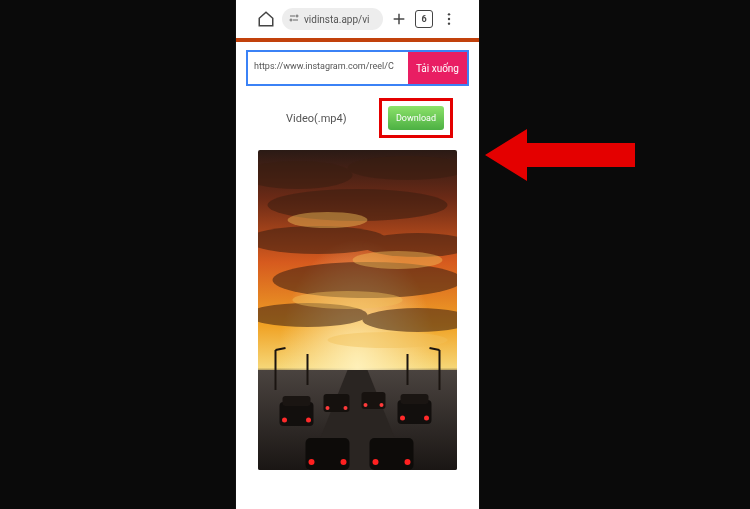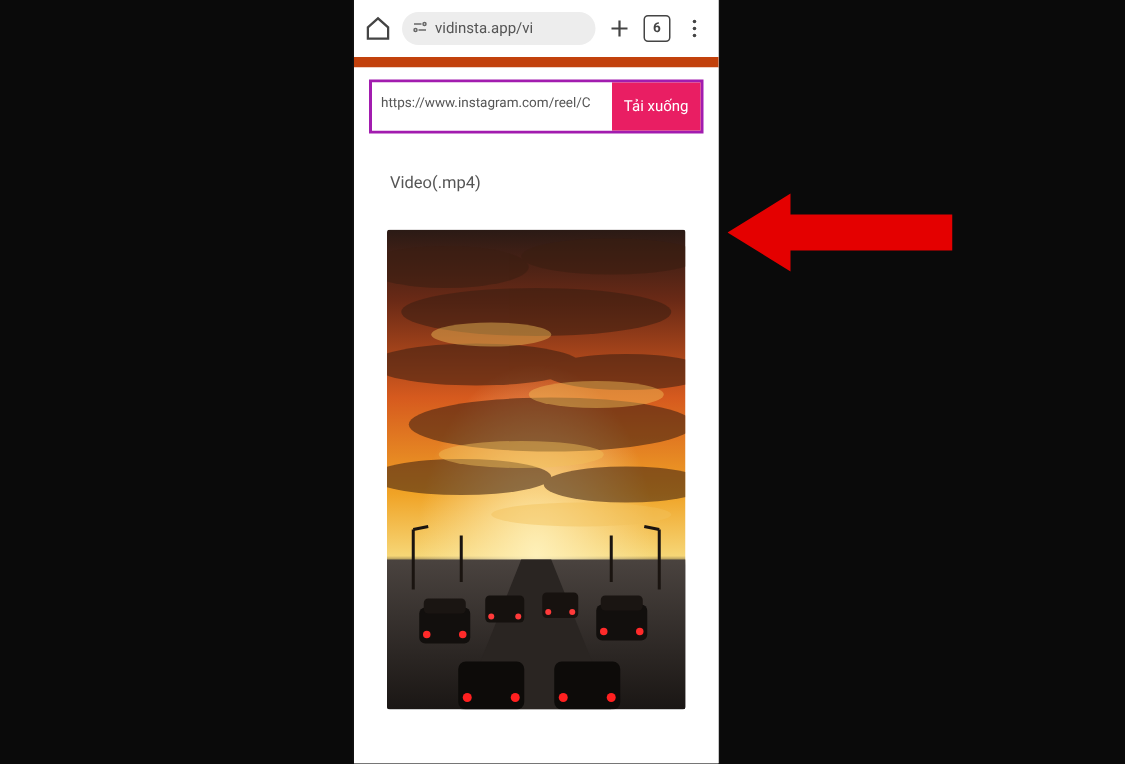--- a/index.html
+++ b/index.html
@@ -24,23 +24,23 @@
     display: flex;
     flex-direction: column;
   }
 
   
   .chrome-bar {
     height: 38px;
     background: #fff;
     display: flex;
     align-items: center;
-    padding: 0 6px;
+    padding: 0 20px;
     gap: 6px;
-    border-bottom: 7px solid #c2410c;
+    border-bottom: 4px solid #c2410c;
   }
   .chrome-bar .icon {
     width: 20px;
     height: 20px;
     display: flex;
     align-items: center;
     justify-content: center;
     color: #444;
     flex: 0 0 auto;
   }
@@ -88,21 +88,21 @@
     background: #fff;
     overflow: hidden;
     display: flex;
     flex-direction: column;
     align-items: stretch;
   }
 
   .search-row {
     margin: 8px 10px 0 10px;
     height: 32px;
-    border: 2px solid #a21caf;
+    border: 2px solid #3b82f6;
     display: flex;
   }
   .search-input {
     flex: 1 1 auto;
     font-size: 9px;
     color: #555;
     line-height: 28px;
     padding: 0 6px;
     white-space: nowrap;
     overflow: hidden;
@@ -126,21 +126,21 @@
     font-size: 12px;
     font-weight: 700;
     color: #333;
     text-align: center;
   }
 
   .result-row {
     margin-top: 8px;
     display: flex;
     align-items: center;
-    padding: 0 0;
+    padding: 0 26px;
     height: 48px;
   }
   .result-label {
     flex: 1 1 auto;
     font-size: 11px;
     color: #555;
     padding-left: 24px;
   }
   .download-wrap {
     height: 40px;
@@ -229,20 +229,23 @@
   <div class="page">
 
     <div class="search-row">
       <div class="search-input">https://www.instagram.com/reel/C</div>
       <div class="search-btn">Tải xuống</div>
     </div>
 
 
     <div class="result-row">
       <div class="result-label">Video(.mp4)</div>
+      <div class="download-wrap">
+        <div class="download-btn">Download</div>
+      </div>
     </div>
 
     <div class="thumb">
       <svg viewBox="0 0 200 320" width="100%" height="100%" preserveAspectRatio="xMidYMid slice">
         <defs>
           <linearGradient id="sky" x1="0" y1="0" x2="0" y2="1">
             <stop offset="0%" stop-color="#2a1a15"></stop>
             <stop offset="15%" stop-color="#6b2a16"></stop>
             <stop offset="35%" stop-color="#d65a1e"></stop>
             <stop offset="55%" stop-color="#f0a326"></stop>

